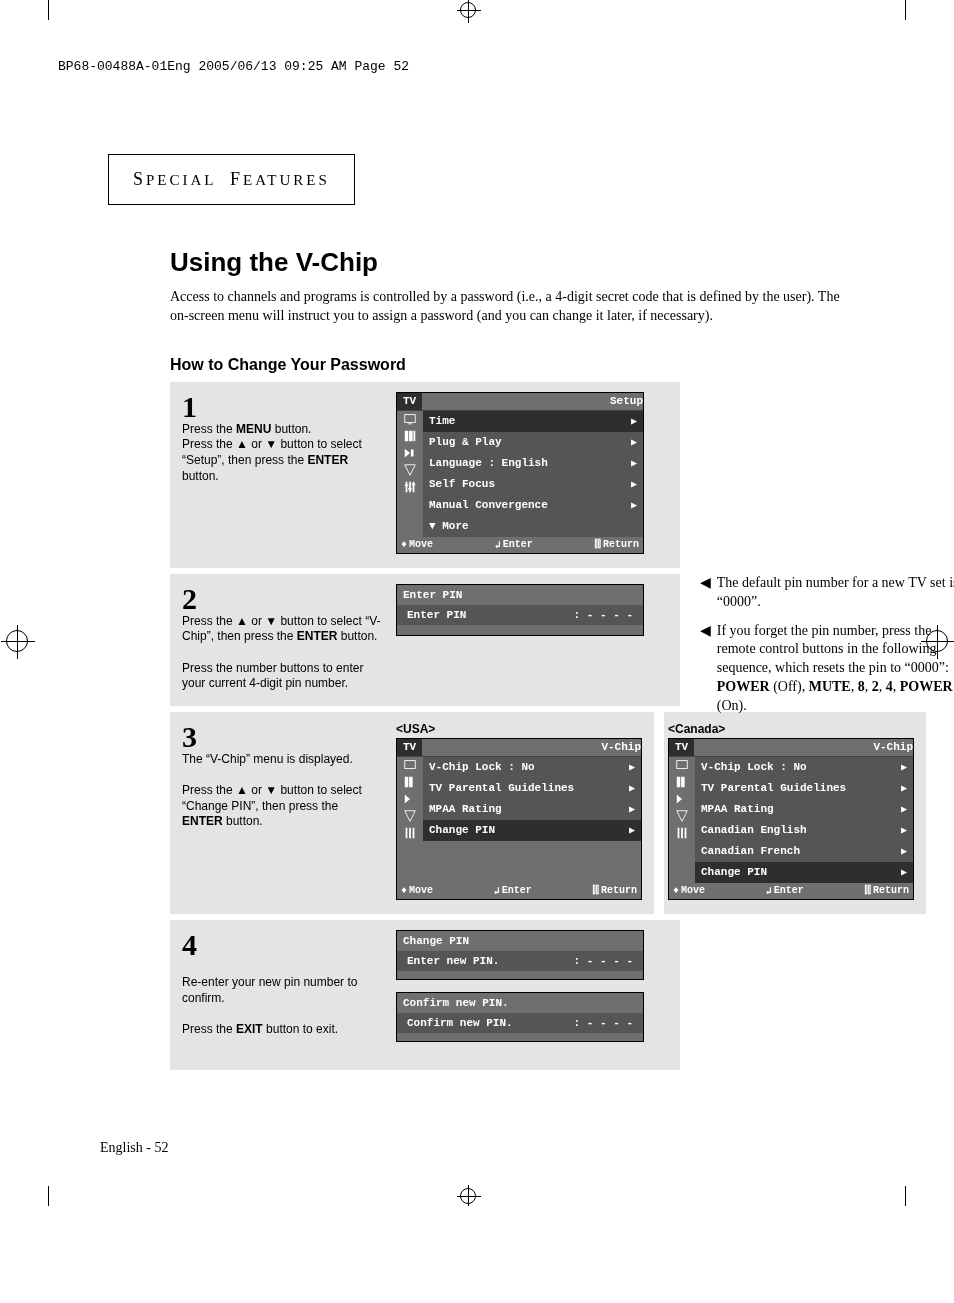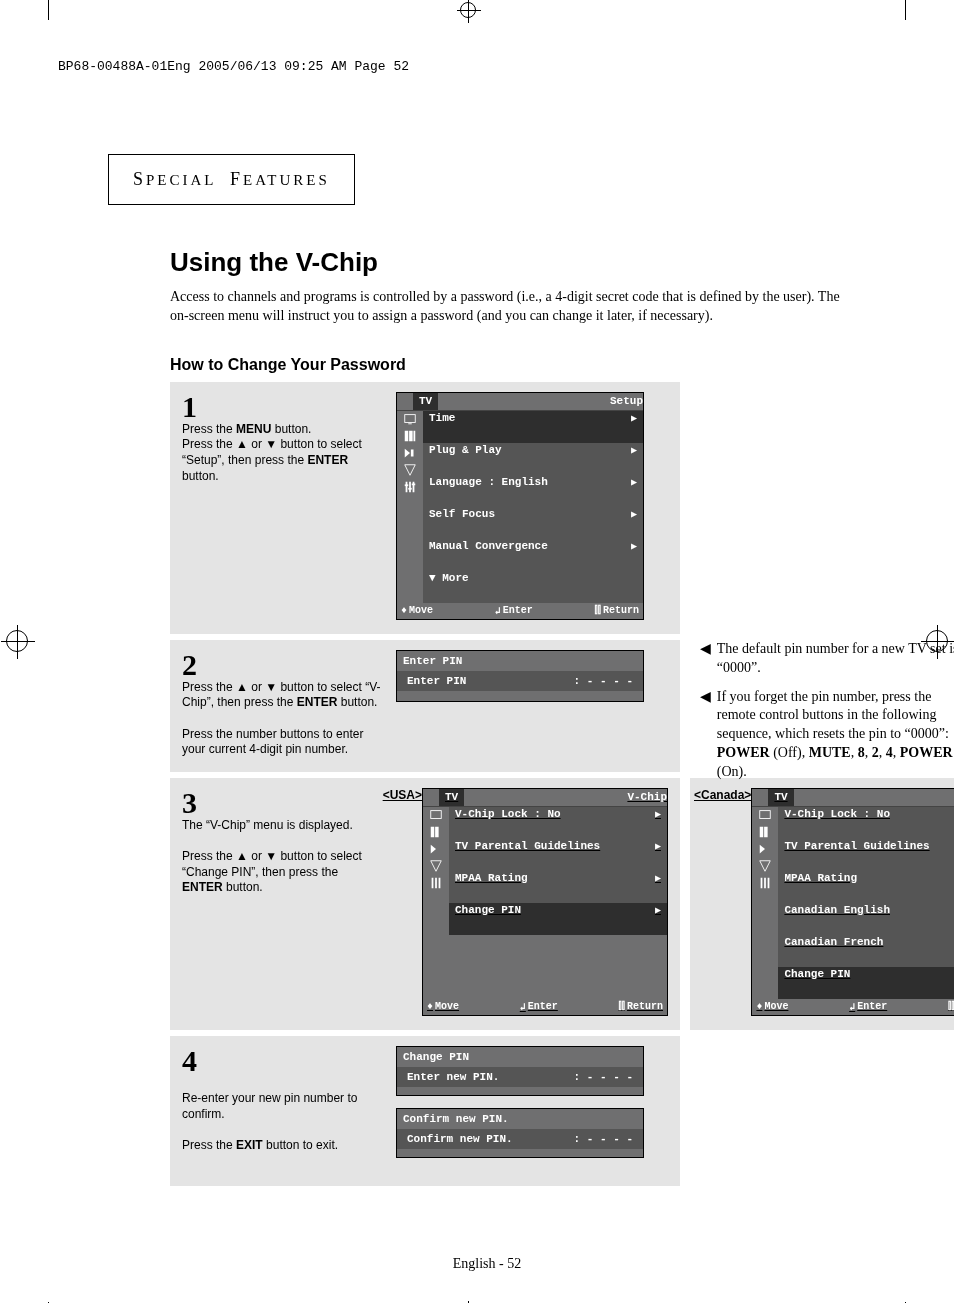--- a/index.html
+++ b/index.html
@@ -90,32 +90,31 @@
     color: #fff;
     font-family: "Courier New", monospace;
     font-size: 11px;
     font-weight: bold;
   }
   .osd .osd-title {
     display:flex; align-items:center;
     background:#6f6f70;
     border-bottom:1px solid #444;
     height:18px;
-    padding-left:16px;
   }
   .osd .osd-title .tv { background:#2e2e2e; color:#fff; padding:0 6px; height:100%; display:flex; align-items:center;}
   .osd .osd-title .label { flex:1; text-align:right; }
   .osd .osd-body { display:flex; }
   .osd .osd-icons { width:26px; background:#6f6f70; display:flex; flex-direction:column; }
   .osd .osd-icons span { height:17px; display:flex; align-items:center; justify-content:center; }
   .osd .osd-icons svg { width:14px; height:14px; }
   .osd .osd-items { flex:1; }
   .osd .osd-item {
-    display:flex; align-items:flex-start; justify-content:space-between;
-    padding: 1px 6px; height:32px;
+    display:flex; align-items:center; justify-content:space-between;
+    padding: 1px 6px; height:21px;
     background:#555;
     gap:38px;
   }
   .osd .osd-item.sel { background:#2e2e2e; color:#fff; }
   .osd .osd-item .arrow { font-size:10px; }
   .osd .osd-bar { background:#6f6f70; color:#fff; font-size:10px; padding:2px 4px; display:flex; justify-content:space-between; }
   .osd .osd-bar span { display:flex; align-items:center; gap:2px;}
 
   .osd-narrow {
     width: 248px;
@@ -136,26 +135,26 @@
     font-family: Georgia,'Times New Roman',serif;
     font-size: 14px;
     line-height:1.35;
   }
   .notes .note { display:flex; gap:6px; margin-bottom:10px;}
   .notes .note .tri { font-size:14px; line-height:1.3;}
 
   .step3-wrap { display:flex; gap:10px; margin: 6px 0 6px 70px; }
   .step3-wrap .step-block { margin:0; }
   .variant-label { font-size:12px; font-weight:bold; margin-bottom:2px; font-family: Arial, Helvetica, sans-serif;}
-  .variant { display:flex; text-decoration:underline;}
+  .variant { display:flex; flex-direction:column;}
 
   .osd.small { width: 246px; }
   .osd .osd-icons.small span { height:17px;}
 
-  .footer { text-align:center; font-family: Georgia,'Times New Roman',serif; font-size:14px; margin:70px 0 30px;}
+  .footer { font-family: Georgia,'Times New Roman',serif; font-size:14px; margin:70px 0 30px;}
 
   .page-wrap { position:relative; }
 </style>
 </head>
 <body>
 
 <div class="page-wrap">
 
   <div class="crop-marks-top">
     <div class="crop-v" style="left:48px;"></div>

